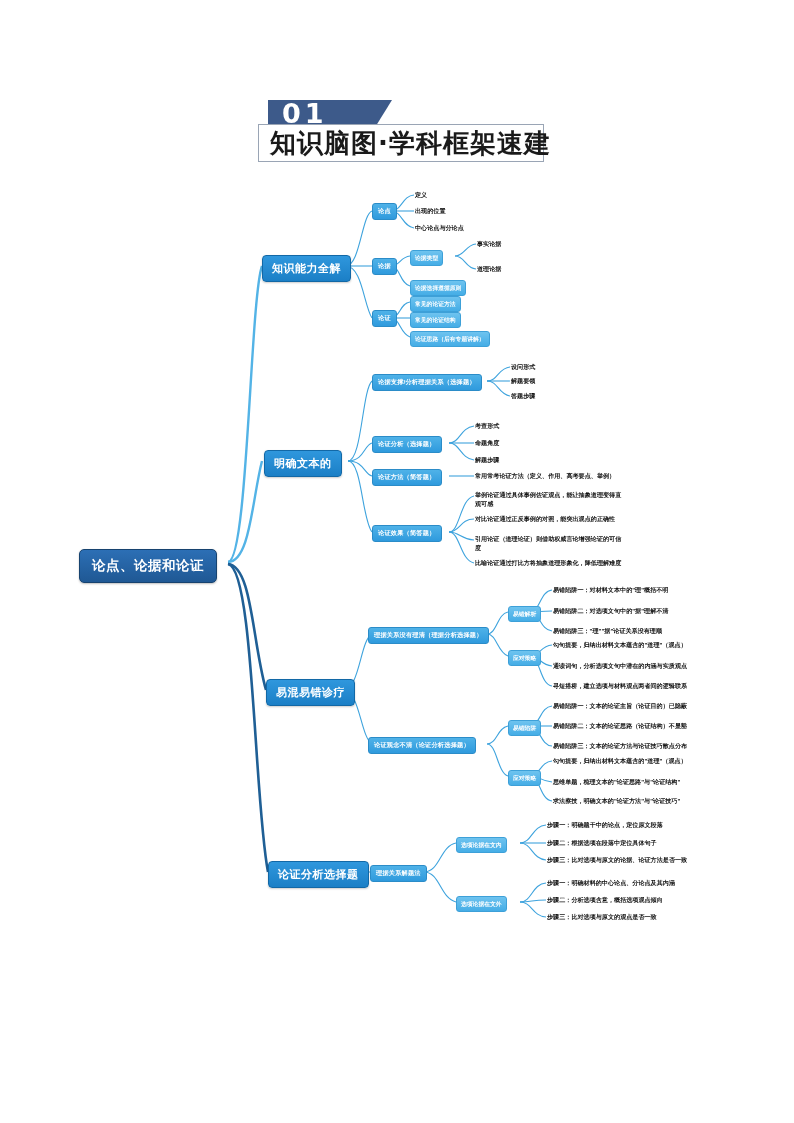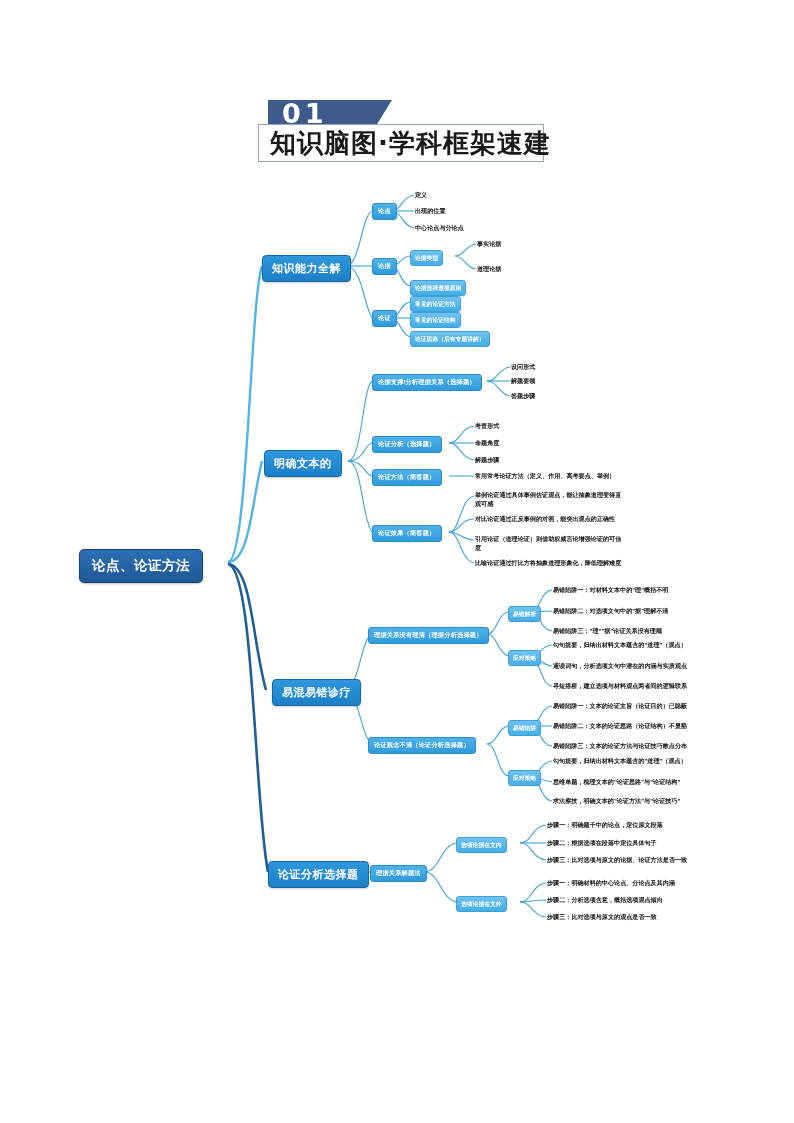--- a/index.html
+++ b/index.html
@@ -176,21 +176,21 @@
       <path d="M520,843 C532,843 532,859 546,860"></path>
 
       <path d="M520,902 C532,902 532,884 546,883"></path>
       <path d="M520,902 C532,902 532,900 546,900"></path>
       <path d="M520,902 C532,902 532,916 546,917"></path>
     </g>
   </svg>
 
   <div id="map">
 
-    <div class="node n-root" style="left:79px;top:549px;">论点、论证方法</div>
+    <div class="node n-root" style="left:79px;top:549px;">论点、论据和论证</div>
 
     <div class="node n-l1" style="left:262px;top:255px;font-family:Liberation Mono, monospace;">知识能力全解</div>
 
     <div class="node n-l2" style="left:372px;top:203px;">论点</div>
     <div class="node n-leaf" style="left:415px;top:191px;">定义</div>
     <div class="node n-leaf" style="left:415px;top:207px;">出现的位置</div>
     <div class="node n-leaf" style="left:415px;top:224px;">中心论点与分论点</div>
 
     <div class="node n-l2" style="left:372px;top:258px;">论据</div>
     <div class="node n-l3" style="left:410px;top:250px;">论据类型</div>
@@ -217,21 +217,21 @@
 
     <div class="node n-l2" style="left:372px;top:469px;">论证方法（简答题）</div>
     <div class="node n-leaf" style="left:475px;top:472px;">常用常考论证方法（定义、作用、高考要点、举例）</div>
 
     <div class="node n-l2" style="left:372px;top:525px;">论证效果（简答题）</div>
     <div class="node n-leaf wide" style="left:475px;top:491px;">举例论证通过具体事例佐证观点，能让抽象道理变得直观可感</div>
     <div class="node n-leaf wide" style="left:475px;top:515px;">对比论证通过正反事例的对照，能突出观点的正确性</div>
     <div class="node n-leaf wide" style="left:475px;top:535px;">引用论证（道理论证）则借助权威言论增强论证的可信度</div>
     <div class="node n-leaf wide" style="left:475px;top:559px;">比喻论证通过打比方将抽象道理形象化，降低理解难度</div>
 
-    <div class="node n-l1" style="left:272px;top:679px;">易混易错诊疗</div>
+    <div class="node n-l1" style="left:266px;top:679px;">易混易错诊疗</div>
 
     <div class="node n-l2" style="left:368px;top:627px;">理据关系没有理清（理据分析选择题）</div>
     <div class="node n-l3" style="left:508px;top:606px;">易错解析</div>
     <div class="node n-leaf" style="left:553px;top:586px;">易错陷阱一：对材料文本中的"理"概括不明</div>
     <div class="node n-leaf" style="left:553px;top:607px;">易错陷阱二：对选项文句中的"据"理解不清</div>
     <div class="node n-leaf" style="left:553px;top:627px;">易错陷阱三："理""据"论证关系没有理顺</div>
 
     <div class="node n-l3" style="left:508px;top:650px;">应对策略</div>
     <div class="node n-leaf" style="left:553px;top:641px;">勾句提要，归纳出材料文本蕴含的"道理"（观点）</div>
     <div class="node n-leaf" style="left:553px;top:662px;">通读词句，分析选项文句中潜在的内涵与实质观点</div>

